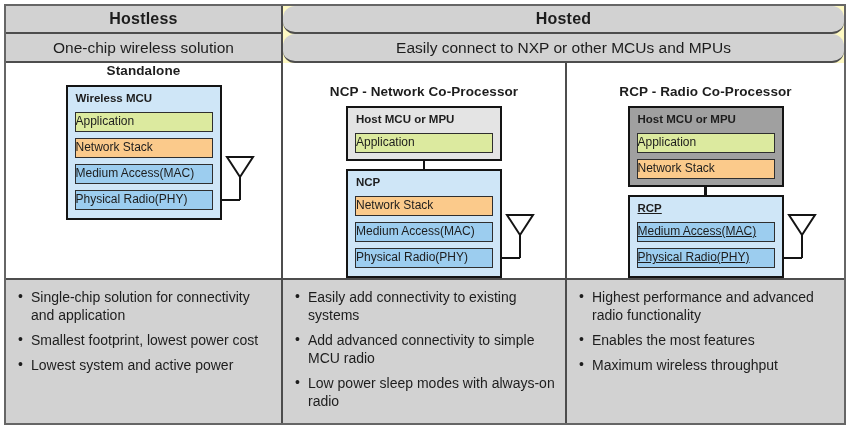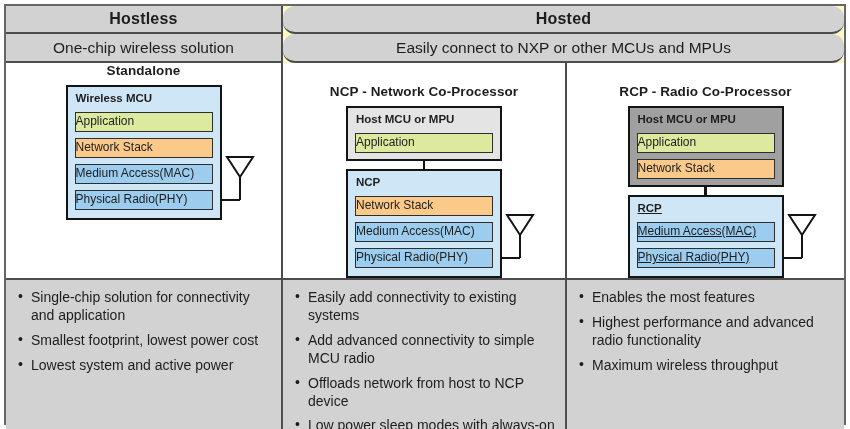--- a/index.html
+++ b/index.html
@@ -169,25 +169,24 @@
     <ul>
       <li>Single-chip solution for connectivity and application</li>
       <li>Smallest footprint, lowest power cost</li>
       <li>Lowest system and active power</li>
     </ul>
   </div>
   <div class="cell bullets no-b">
     <ul>
       <li>Easily add connectivity to existing systems</li>
       <li>Add advanced connectivity to simple MCU radio</li>
-      <li>Offloads network from host to NCP device</li>
       <li>Low power sleep modes with always-on radio</li>
     </ul>
   </div>
   <div class="cell bullets no-b no-r">
     <ul>
+      <li>Highest performance and advanced radio functionality</li>
       <li>Enables the most features</li>
-      <li>Highest performance and advanced radio functionality</li>
       <li>Maximum wireless throughput</li>
     </ul>
   </div>
 
 </div>
 
 </body></html>

